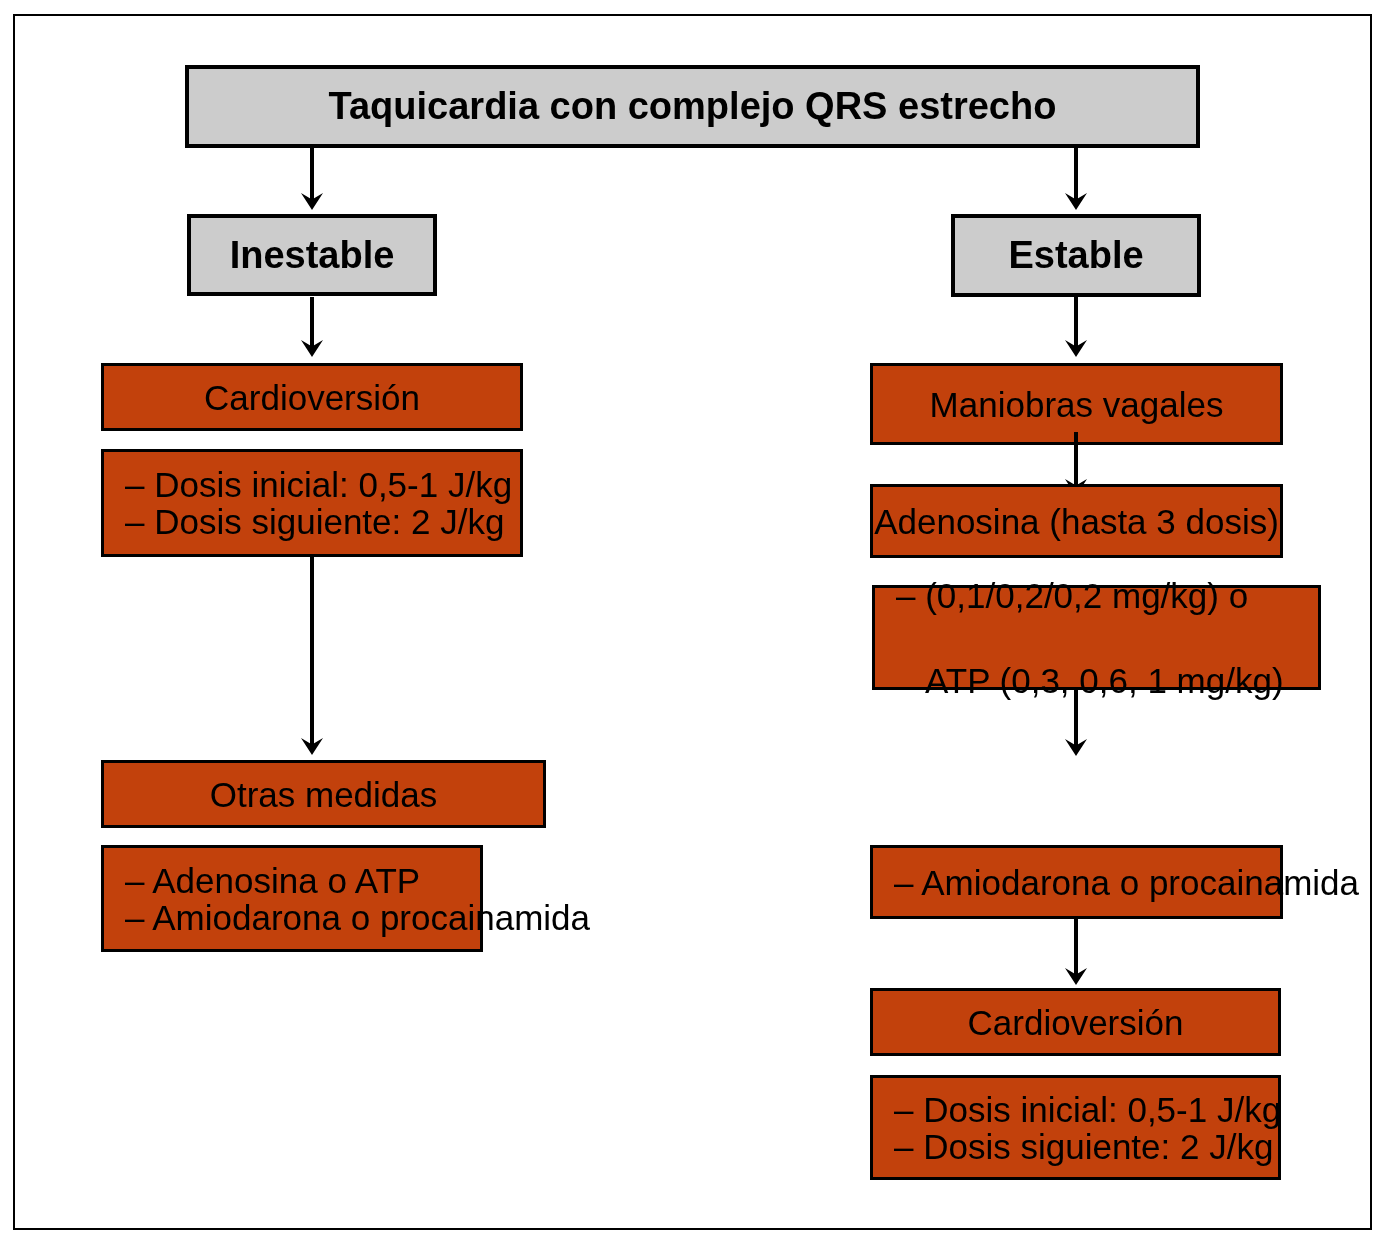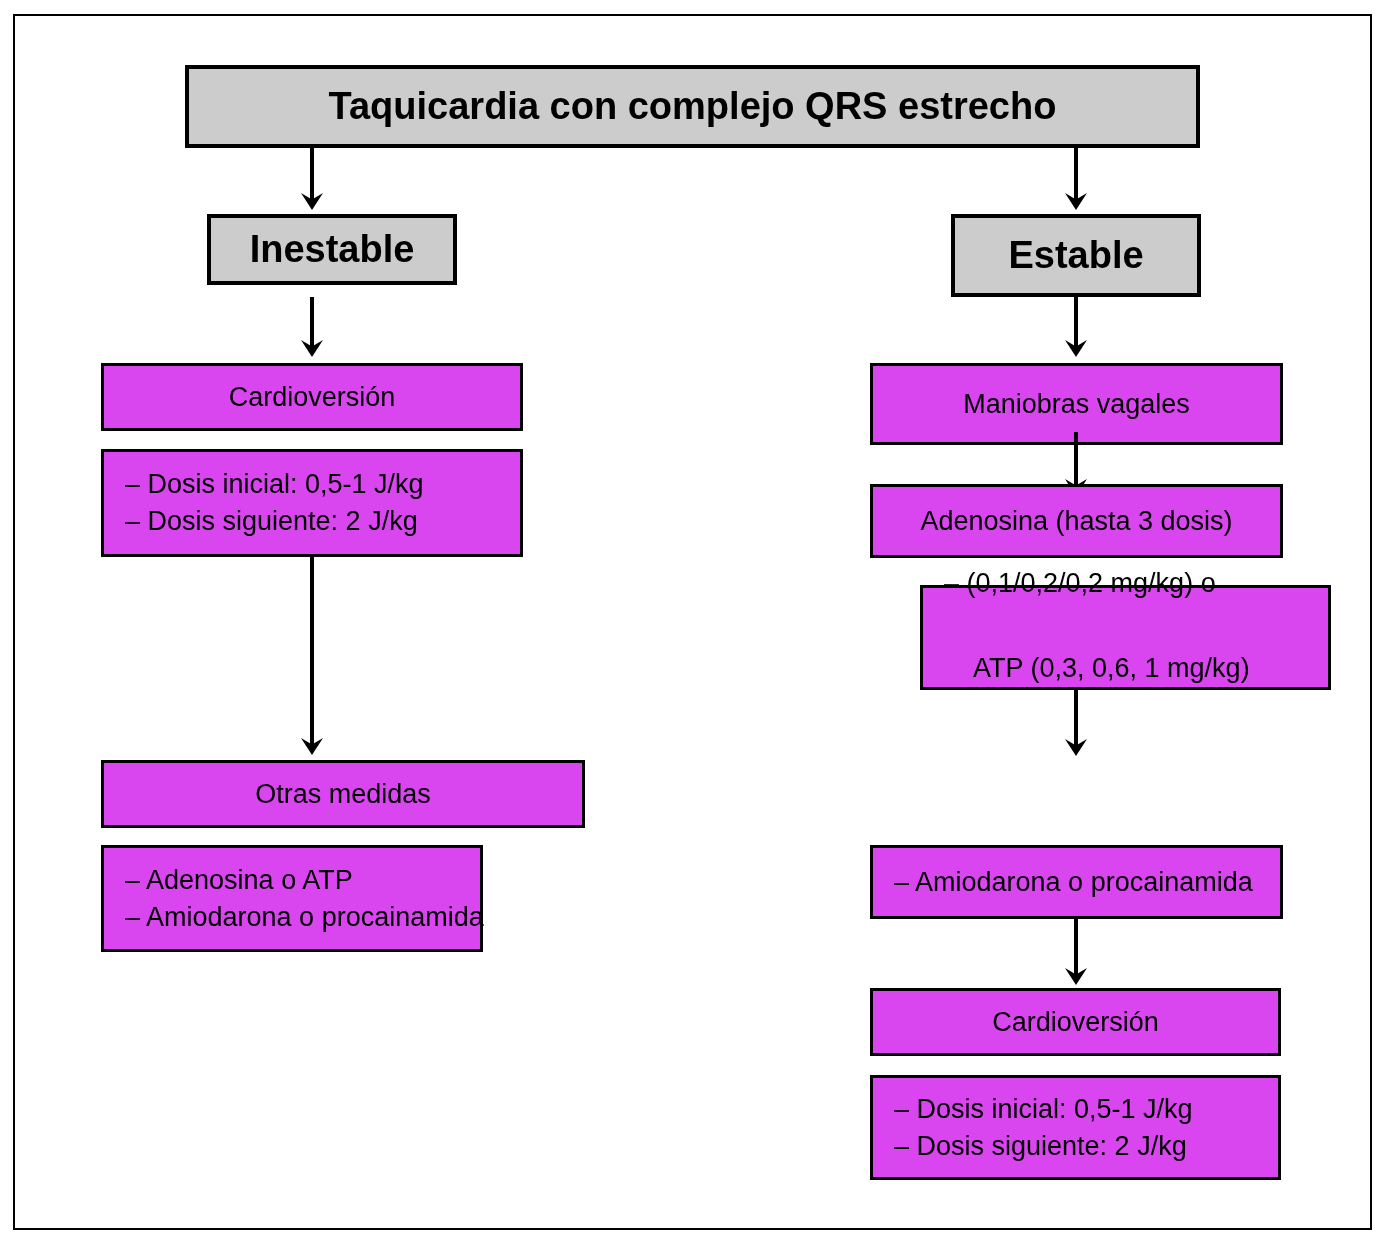--- a/index.html
+++ b/index.html
@@ -26,23 +26,23 @@
     height: 1216px;
     border: 2px solid #000000;
     box-sizing: border-box;
   }
   .node {
     position: absolute;
     box-sizing: border-box;
     display: flex;
     flex-direction: column;
     justify-content: center;
-    background: #d946ef;
+    background: #c2410c;
     border: 3px solid #000000;
-    font-size: 27px;
+    font-size: 35px;
     line-height: 37px;
   }
   .node.gray {
     background: #cccccc;
     border-width: 4px;
     font-weight: bold;
     font-size: 38px;
   }
   .node.center {
     align-items: center;
@@ -89,21 +89,21 @@
 
   <div class="arrow" style="left:300px; top:148px; height:62px;">
     <div class="shaft"></div>
     <div class="head"></div>
   </div>
   <div class="arrow" style="left:1064px; top:148px; height:62px;">
     <div class="shaft"></div>
     <div class="head"></div>
   </div>
 
-  <div class="node gray center" style="left:187px; top:214px; width:250px; height:71px;margin-left:20px;">
+  <div class="node gray center" style="left:187px; top:214px; width:250px; height:82px;">
     <div class="line">Inestable</div>
   </div>
   <div class="node gray center" style="left:951px; top:214px; width:250px; height:83px;">
     <div class="line">Estable</div>
   </div>
 
   <div class="arrow" style="left:300px; top:297px; height:60px;">
     <div class="shaft"></div>
     <div class="head"></div>
   </div>
@@ -119,21 +119,21 @@
   <div class="node left" style="left:101px; top:449px; width:422px; height:108px;">
     <div class="line">– Dosis inicial: 0,5-1 J/kg</div>
     <div class="line">– Dosis siguiente: 2 J/kg</div>
   </div>
 
   <div class="arrow" style="left:300px; top:557px; height:198px;">
     <div class="shaft"></div>
     <div class="head"></div>
   </div>
 
-  <div class="node center" style="left:101px; top:760px; width:484px; height:68px;">
+  <div class="node center" style="left:101px; top:760px; width:445px; height:68px;">
     <div class="line">Otras medidas</div>
   </div>
 
   <div class="node left" style="left:101px; top:845px; width:382px; height:107px;">
     <div class="line">– Adenosina o ATP</div>
     <div class="line">– Amiodarona o procainamida</div>
   </div>
 
   <div class="node center" style="left:870px; top:363px; width:413px; height:82px;">
     <div class="line">Maniobras vagales</div>
@@ -141,21 +141,21 @@
 
   <div class="arrow" style="left:1064px; top:432px; height:64px;">
     <div class="shaft"></div>
     <div class="head"></div>
   </div>
 
   <div class="node center" style="left:870px; top:484px; width:413px; height:74px;text-align:center;">
     <div class="line">Adenosina (hasta 3 dosis)</div>
   </div>
 
-  <div class="node left" style="left:920px; top:585px; width:411px; height:105px;justify-content:flex-end;">
+  <div class="node left" style="left:872px; top:585px; width:449px; height:105px;">
     <div class="line">– (0,1/0,2/0,2 mg/kg) o</div>
     <div class="line indent">ATP (0,3, 0,6, 1 mg/kg)</div>
   </div>
 
   <div class="arrow" style="left:1064px; top:690px; height:66px;">
     <div class="shaft"></div>
     <div class="head"></div>
   </div>
 
 

